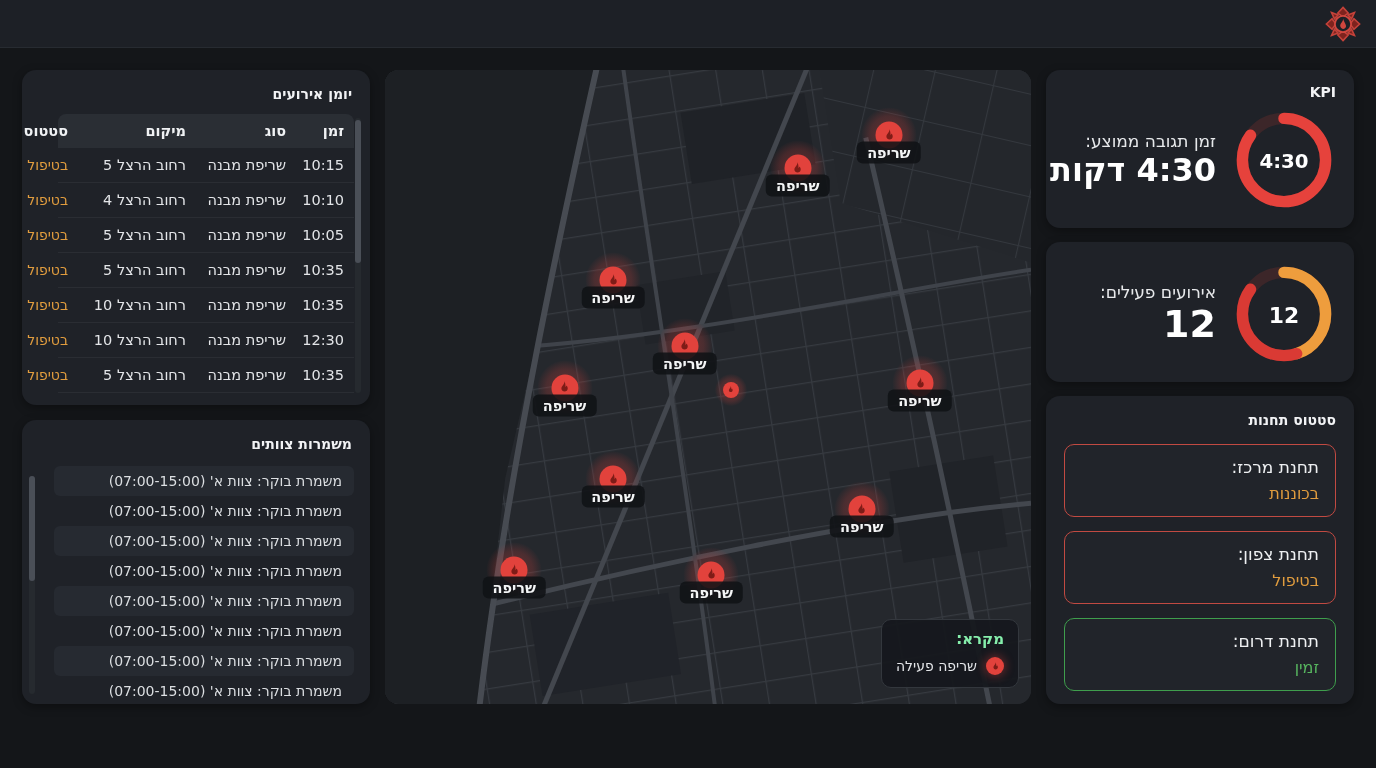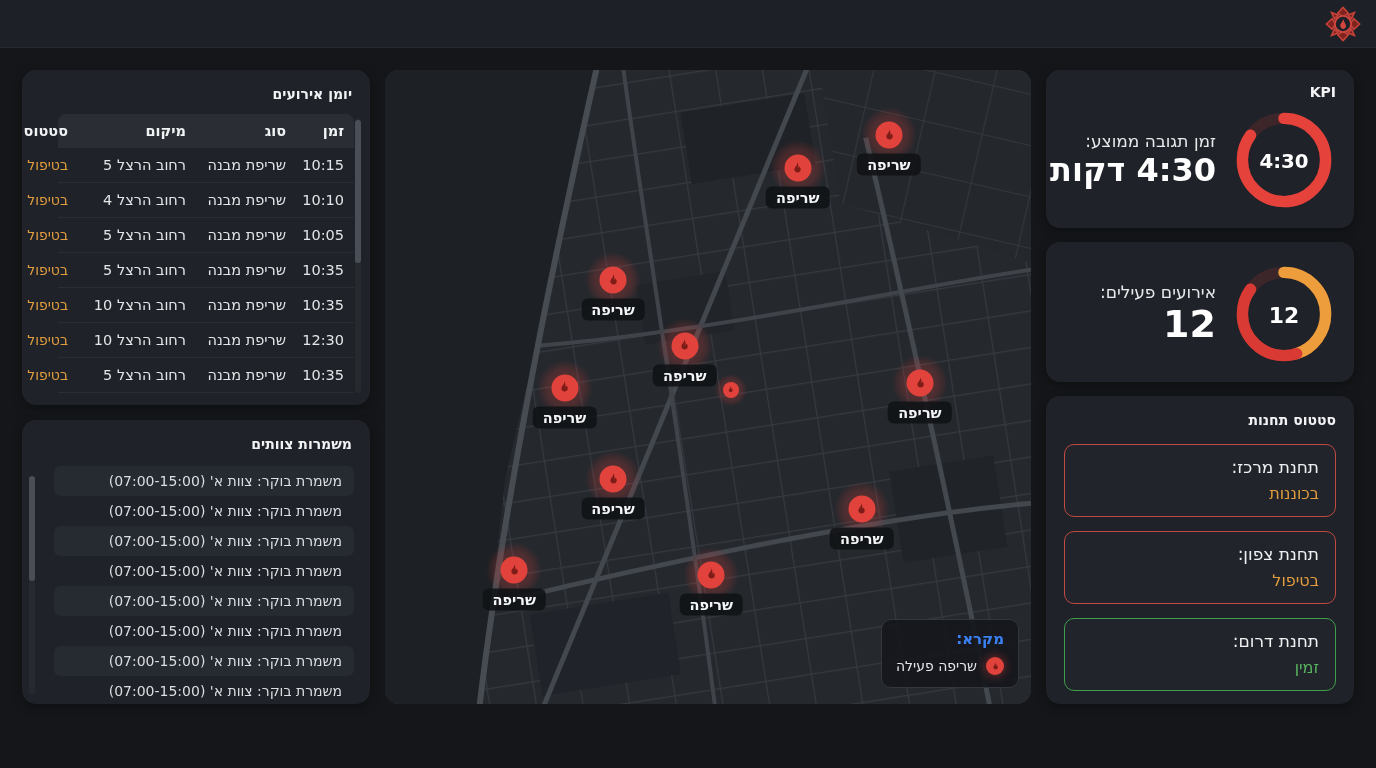--- a/index.html
+++ b/index.html
@@ -78,29 +78,29 @@
   
   .map-panel { flex:1; position:relative; border-radius:14px; overflow:hidden; background:#24272c; }
   .map-svg { position:absolute; inset:0; width:100%; height:100%; }
   .markers { position:absolute; inset:0; }
   .map-marker { position:absolute; width:27px; height:27px; transform:translate(-50%,-50%); cursor:pointer; }
   .fire-icon { position:relative; width:100%; height:100%; border-radius:50%; background:#e2423c;
     display:flex; align-items:center; justify-content:center; }
   .fire-icon::before { content:""; position:absolute; inset:-14px; border-radius:50%;
     background:radial-gradient(circle, rgba(226,66,60,.36) 0%, rgba(226,66,60,.20) 48%, rgba(226,66,60,0) 72%); }
   .fire-icon svg { width:58%; height:58%; position:relative; }
-  .marker-label { position:absolute; top:32px; left:50%; transform:translateX(-50%);
+  .marker-label { position:absolute; top:20px; left:50%; transform:translateX(-50%);
     background:rgba(16,18,22,.88); color:#f4f5f6; font-size:14.5px; font-weight:600;
     padding:3px 10px; border-radius:6px; white-space:nowrap; }
   .map-marker.small { width:16px; height:16px; }
   .map-marker.small .fire-icon::before { inset:-8px; }
 
   .legend { position:absolute; right:12px; bottom:16px; background:rgba(22,24,29,.93);
     border:1px solid #33373d; border-radius:10px; padding:10px 14px 12px; min-width:126px; }
-  .legend-title { font-size:15px; font-weight:bold; color:#3b82f6; margin-bottom:9px; }
+  .legend-title { font-size:15px; font-weight:bold; color:#86efac; margin-bottom:9px; }
   .legend-row { display:flex; align-items:center; gap:9px; font-size:14px; color:#e4e6e9; }
   .legend-fire { width:18px; height:18px; border-radius:50%; background:#e2423c; position:relative;
     display:flex; align-items:center; justify-content:center; flex:0 0 auto;
     box-shadow:0 0 8px 2px rgba(226,66,60,.35); }
   .legend-fire svg { width:11px; height:11px; }
 </style>
 </head>
 <body>
 
 <header class="app-header">

